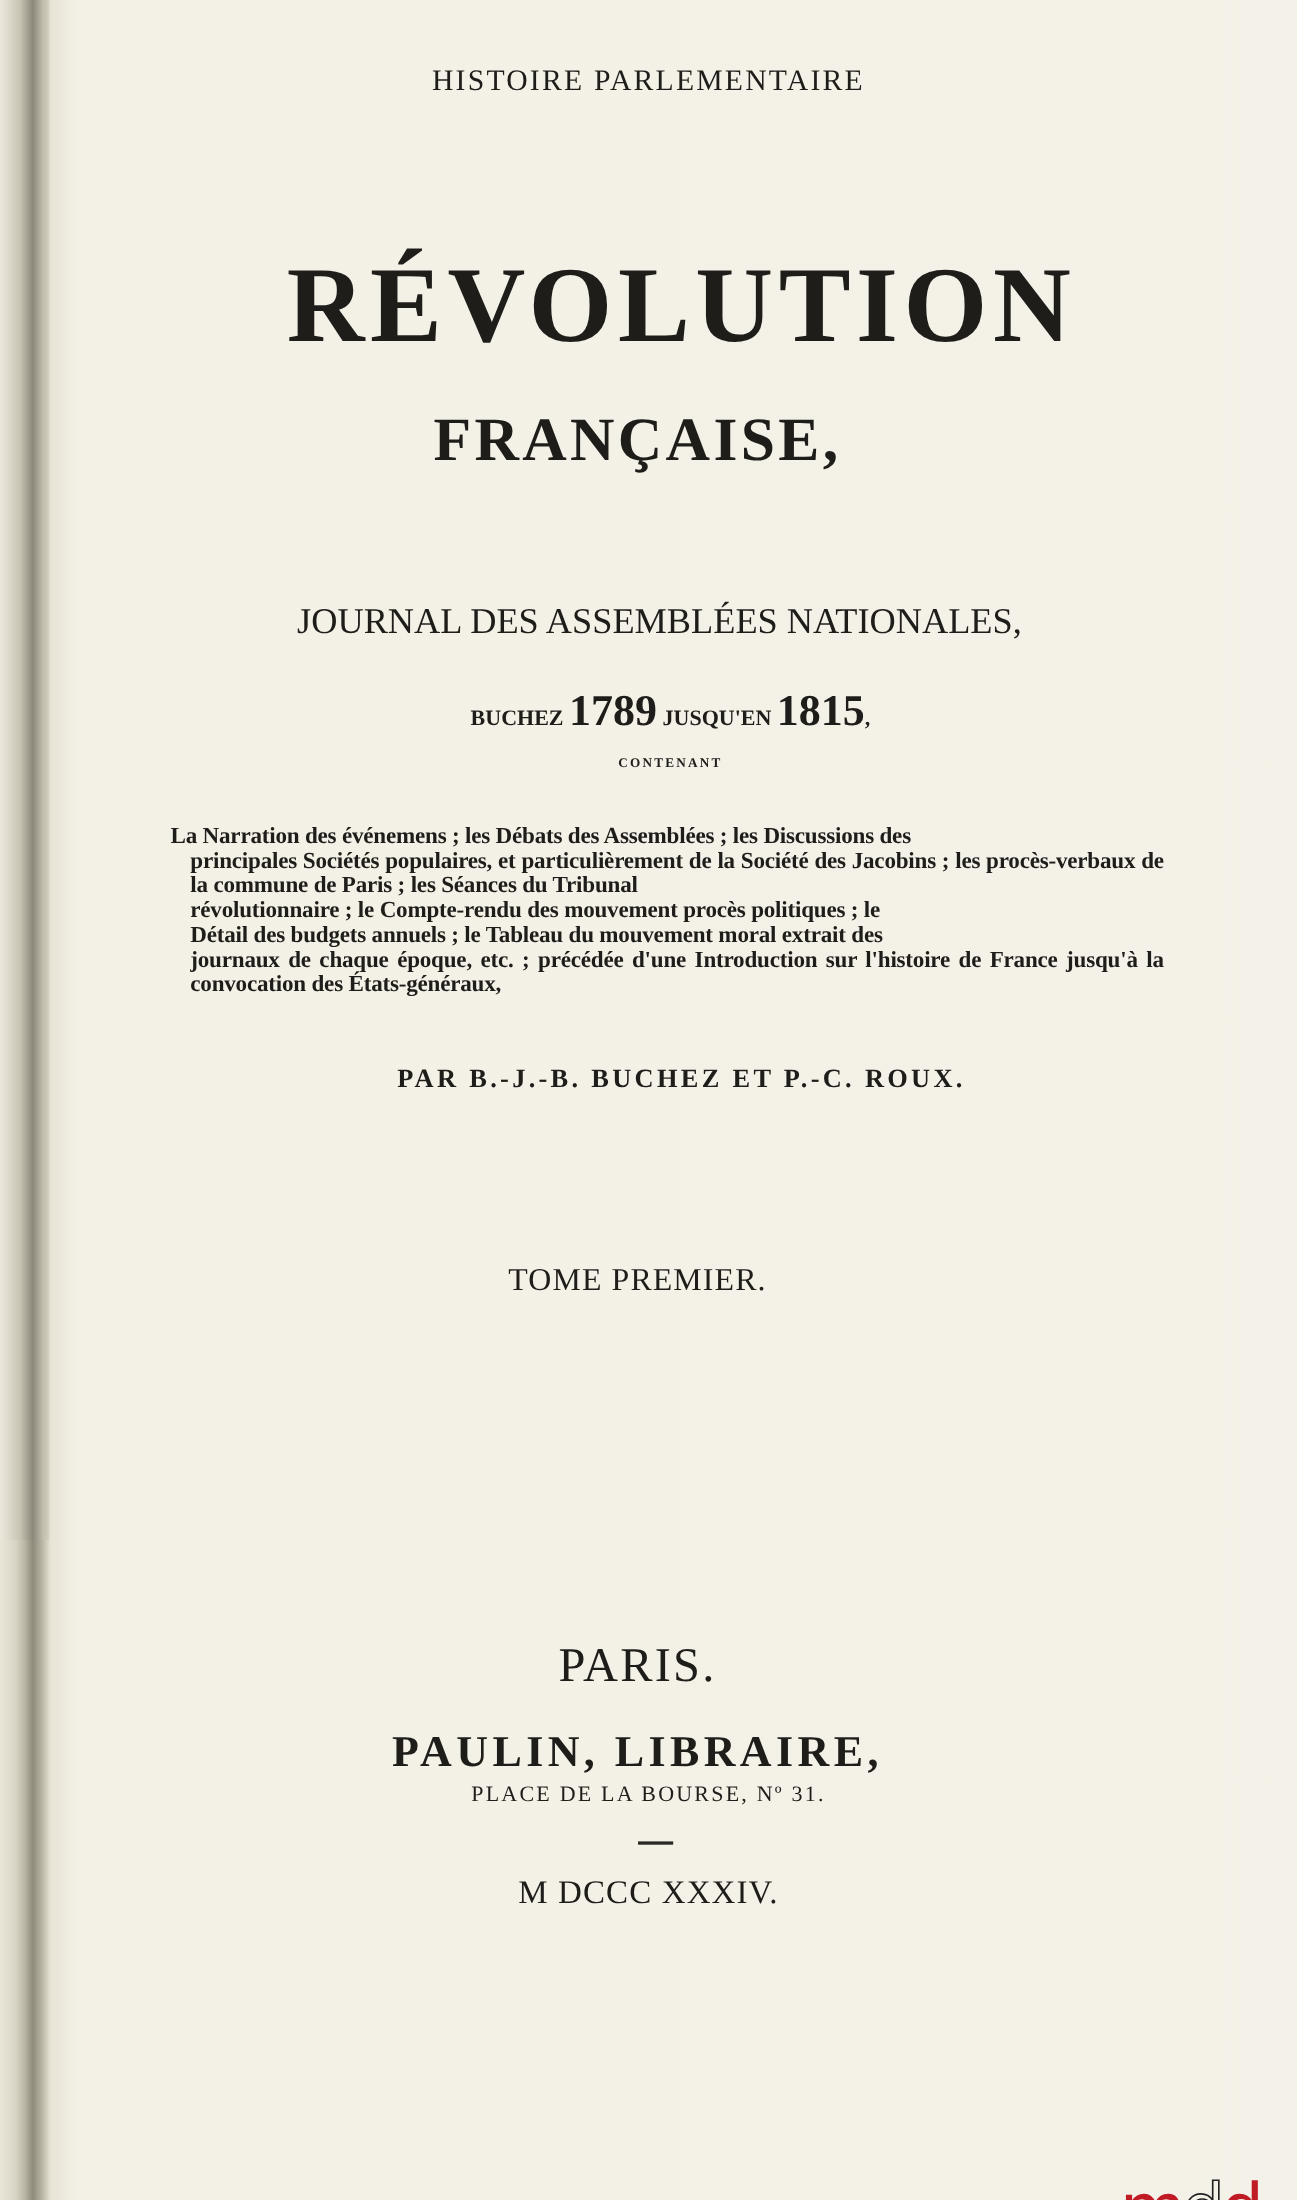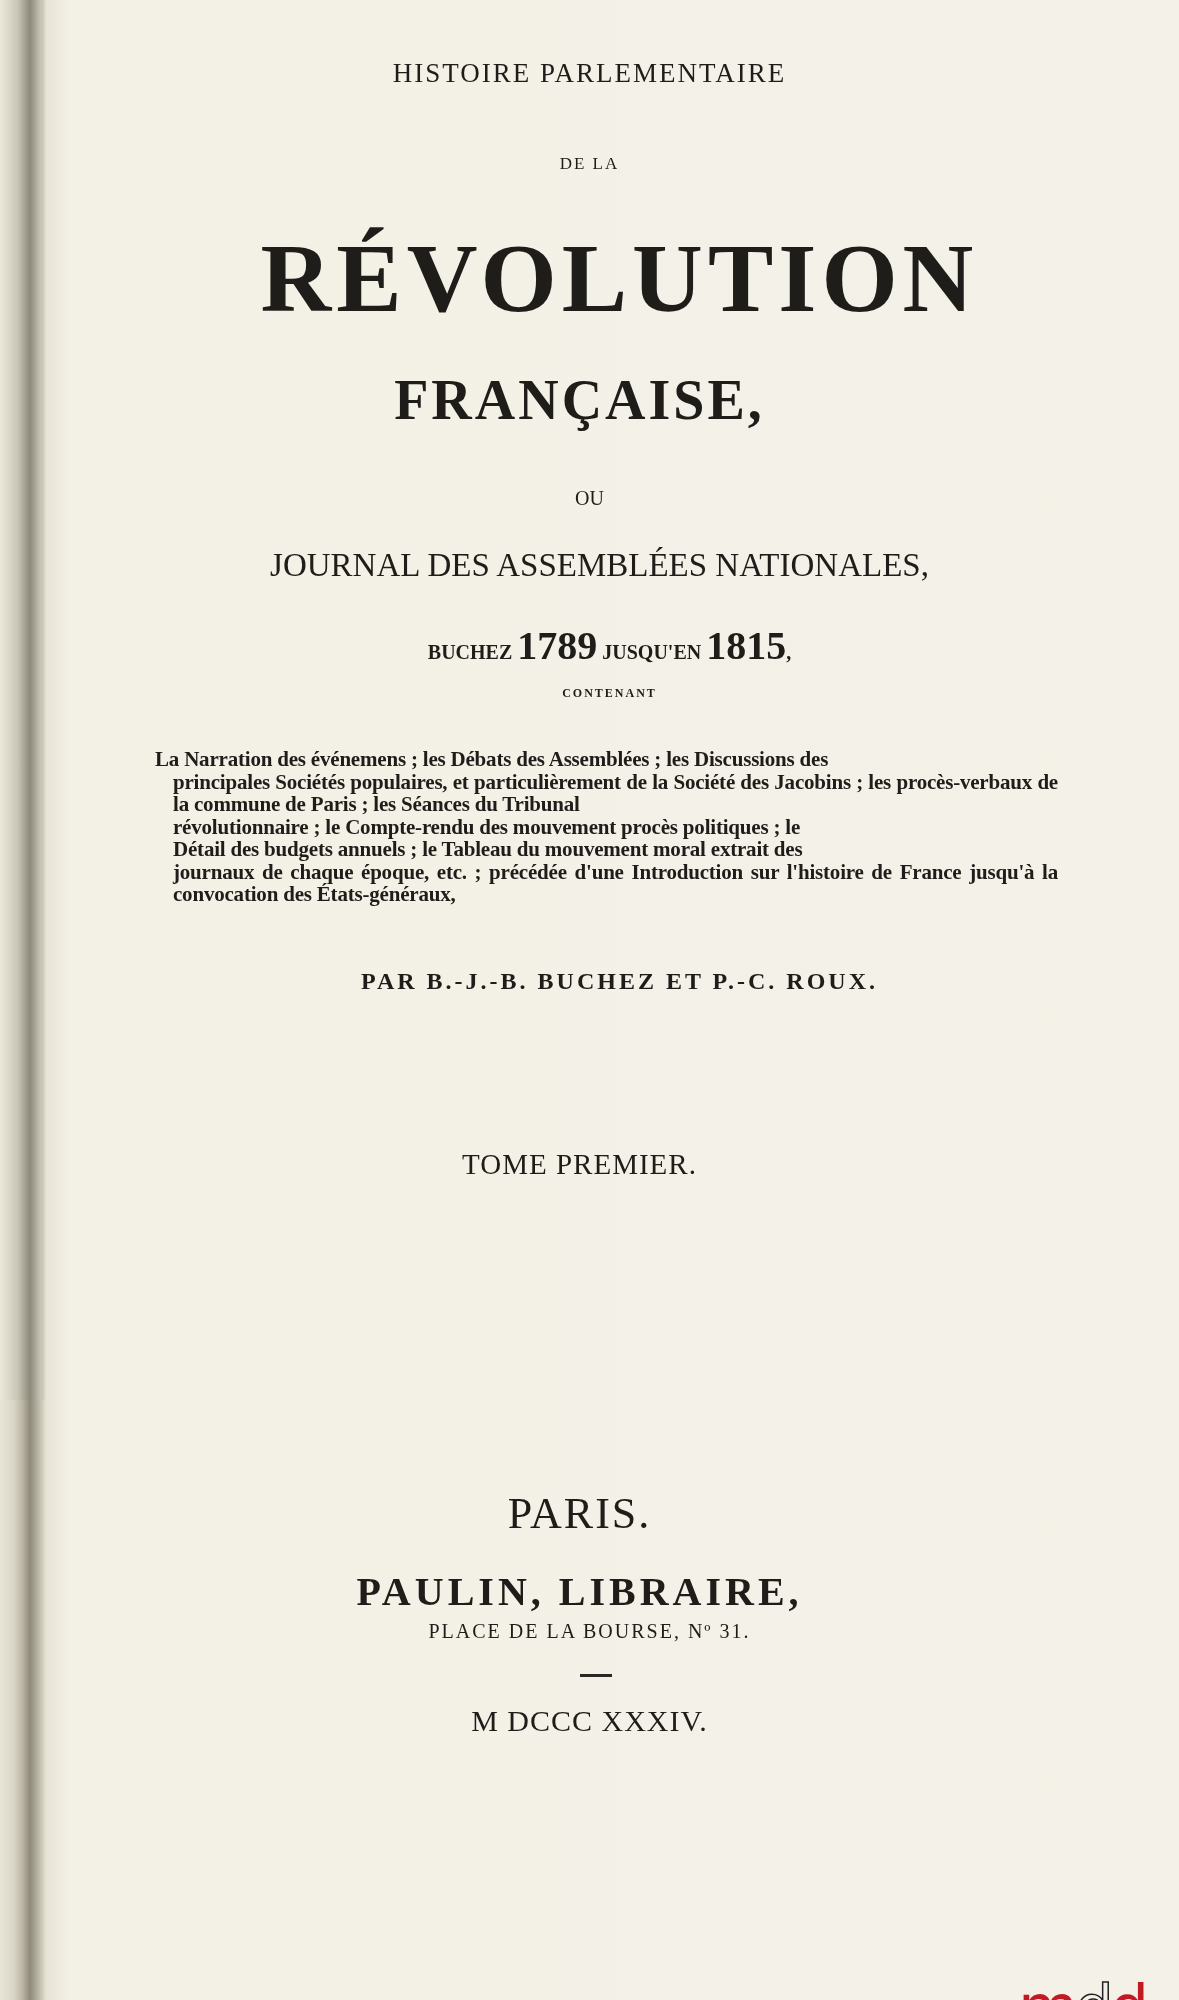--- a/index.html
+++ b/index.html
@@ -37,24 +37,22 @@
   .logo .bar { width:148px; height:7px; border-radius:4px; background:#111; margin-top:8px; margin-left:6px; }
   .logo .tag { font-family:Liberation Serif, serif; font-size:20px; color:#c01a24; margin-top:6px; margin-left:4px; }
 </style>
 </head>
 <body>
 
 <div class="page">
   <div class="gutter"></div>
 
   <div class="line t1">HISTOIRE PARLEMENTAIRE</div>
-  <div class="line t2">DE LA</div>
   <div class="line t3">RÉVOLUTION</div>
   <div class="line t4">FRANÇAISE,</div>
-  <div class="line t5">OU</div>
   <div class="line t6">JOURNAL DES ASSEMBLÉES NATIONALES,</div>
   <div class="line t7">
     <span>BUCHEZ</span>
     <span class="big">1789</span>
     <span>JUSQU'EN</span>
     <span class="big">1815</span><span>,</span>
   </div>
   <div class="line t8">CONTENANT</div>
 
   <div class="para">

